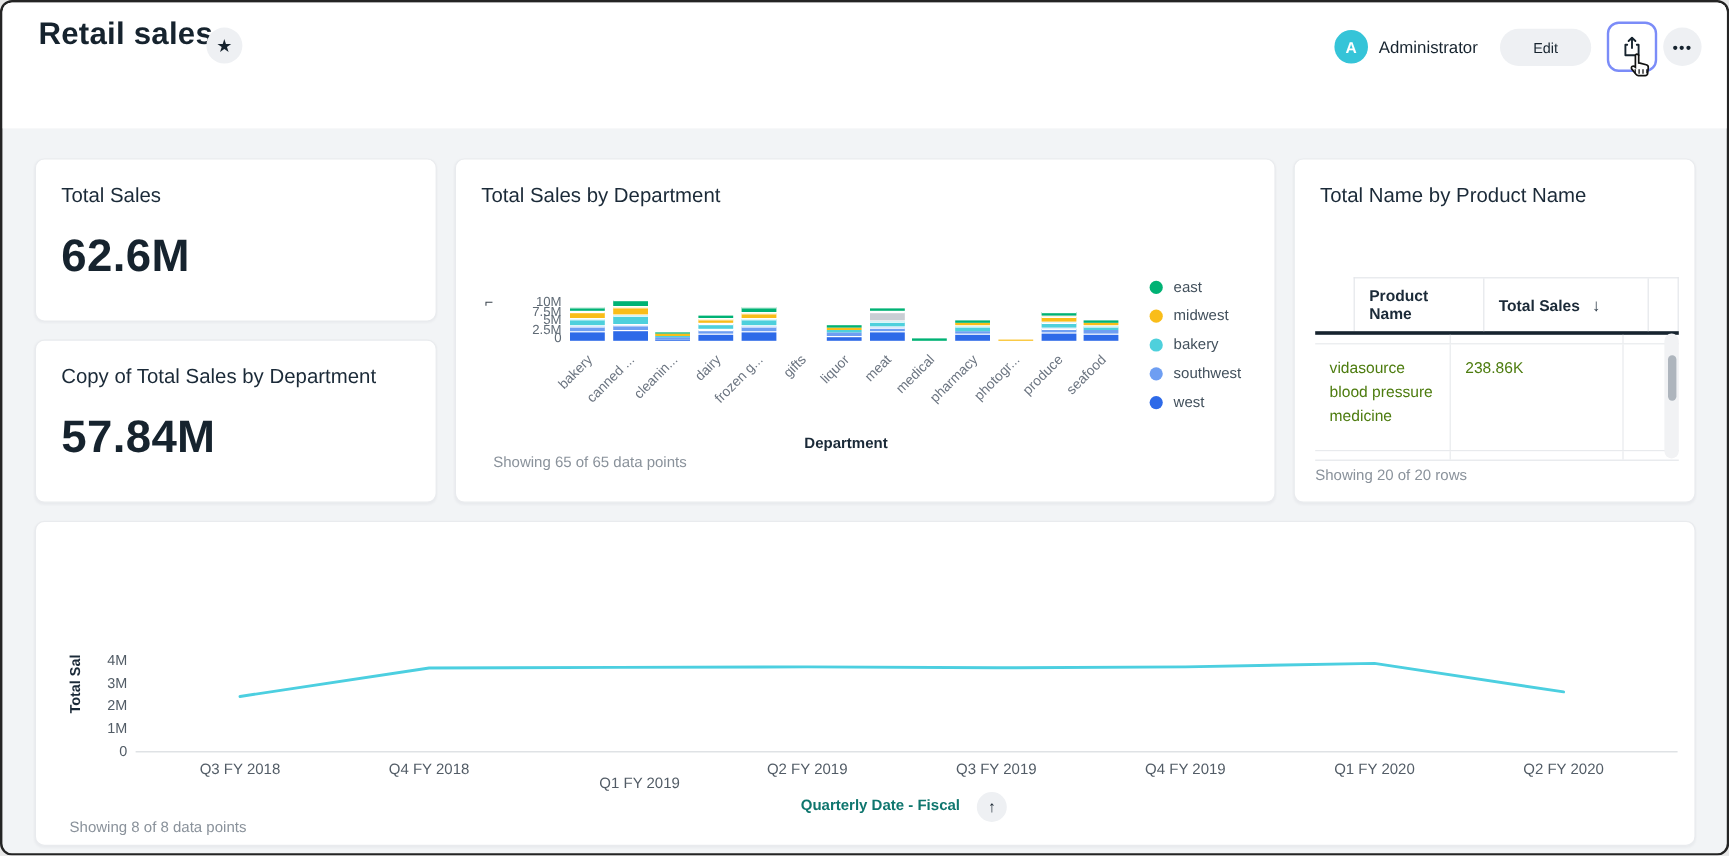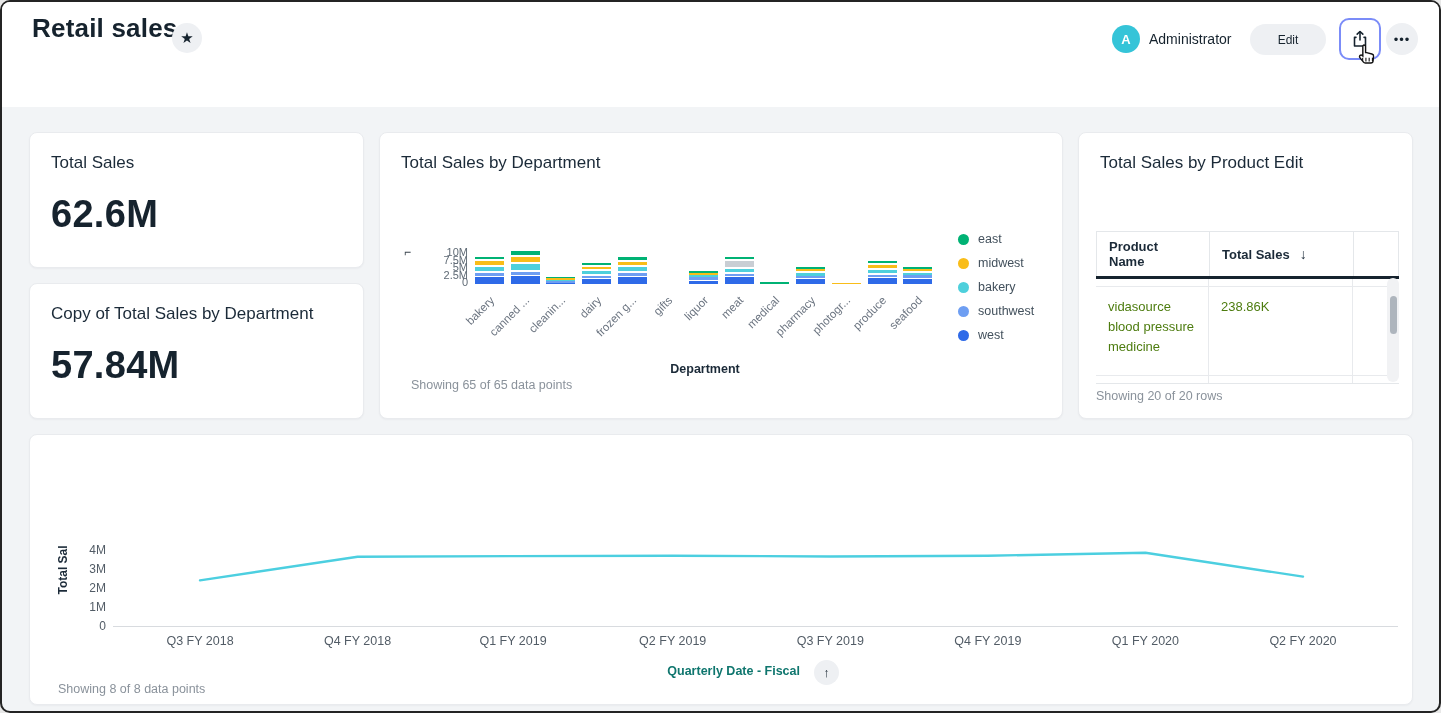--- a/index.html
+++ b/index.html
@@ -43,21 +43,21 @@
   .dep-xlabels div { position:absolute; width:84px; text-align:right; font-size:11.5px; color:#6b7480;
     transform:rotate(-45deg); transform-origin:100% 0; white-space:nowrap; }
   .dep-legend { position:absolute; left:578px; top:96px; }
   .legend-item { position:absolute; left:0; height:20px; display:flex; align-items:center; cursor:pointer; }
   .legend-dot { width:11px; height:11px; border-radius:50%; margin-right:9px; flex:none; }
   .legend-label { font-size:12.5px; color:#42505c; }
   .dep-axis-title { position:absolute; left:255px; top:229px; width:140px; text-align:center;
     font-size:12.5px; font-weight:700; color:#1b2a38; }
   
   .tbl { position:absolute; left:17px; top:98px; width:303px; }
-  .tbl-head { display:flex; border:1px solid #e4e7ea; border-bottom:none; height:45px; background:#fff; }
+  .tbl-head { display:flex; border:1px solid #e4e7ea; border-bottom:none; height:45px; background:#fff;margin-left:32px; }
   .th { font-size:13px; font-weight:700; color:#1b2a38; padding:7px 12px; }
   .th1 { width:113px; border-right:1px solid #e4e7ea; }
   .th2 { width:144px; border-right:1px solid #e4e7ea; display:flex; align-items:center; gap:10px; }
   .th3 { flex:1; }
   .tbl-thick { height:3px; background:#16232e; }
   .sliver { height:8px; border-bottom:1px solid #e8eaed; display:flex; }
   .sliver span { border-right:1px solid #e8eaed; display:block; height:100%; }
   .tbl-row { display:flex; height:89px; border-bottom:1px solid #e8eaed; position:relative; }
   .td { font-size:13px; color:#4d7c0f; padding:10px 12px; line-height:1.55; }
   .td1 { width:113px; border-right:1px solid #e8eaed; }
@@ -220,21 +220,21 @@
         <div class="legend-item" style="top: 96px;">
           <span class="legend-dot" style="background: rgb(46, 106, 232);"></span>
           <span class="legend-label">west</span>
         </div>
       </div>
     <div class="dep-axis-title">Department</div>
     <div class="footer-note" style="left:31px; top:245px;">Showing 65 of 65 data points</div>
   </div>
 
   <div class="card" style="left:1076px; top:130px; width:335px; height:287px;">
-    <div class="card-title">Total Sales by Product Edit</div>
+    <div class="card-title">Total Name by Product Name</div>
 
     <div class="tbl">
       <div class="tbl-head">
         <div class="th th1">Product Name</div>
         <div class="th th2">
           <span>Total Sales</span>
           <span class="sort-glyph">↓</span>
         </div>
         <div class="th th3"></div>
       </div>
@@ -269,21 +269,21 @@
         <div style="left: 36px; top: 165px;">1M</div>
         <div style="left: 36px; top: 184px;">0</div>
       </div>
     <div class="q-baseline"></div>
     <svg class="linechart" id="q-line-svg" width="1384" height="271">
         <polyline points="170.0,145.4 327.6,121.7 485.1,121.1 642.7,120.7 800.3,121.5 957.8,120.7 1115.4,117.8 1273.0,141.6" fill="none" stroke="#4ccfe0" stroke-width="2.4" stroke-linejoin="round" stroke-linecap="round"></polyline>
       </svg>
     <div class="q-xticks" id="q-xticks">
         <div style="left: 115px;">Q3 FY 2018</div>
         <div style="left: 272.57px;">Q4 FY 2018</div>
-        <div style="left: 428px;">Q1 FY 2019</div>
+        <div style="left: 448px; margin-top: 12px;">Q1 FY 2019</div>
         <div style="left: 587.71px;">Q2 FY 2019</div>
         <div style="left: 745.28px;">Q3 FY 2019</div>
         <div style="left: 902.85px;">Q4 FY 2019</div>
         <div style="left: 1060.42px;">Q1 FY 2020</div>
         <div style="left: 1217.99px;">Q2 FY 2020</div>
       </div>
     <div class="q-axis-title">Quarterly Date - Fiscal</div>
     <button class="q-sort-btn">↑</button>
     <div class="footer-note" style="left:28px; top:247px;">Showing 8 of 8 data points</div>
   </div>

